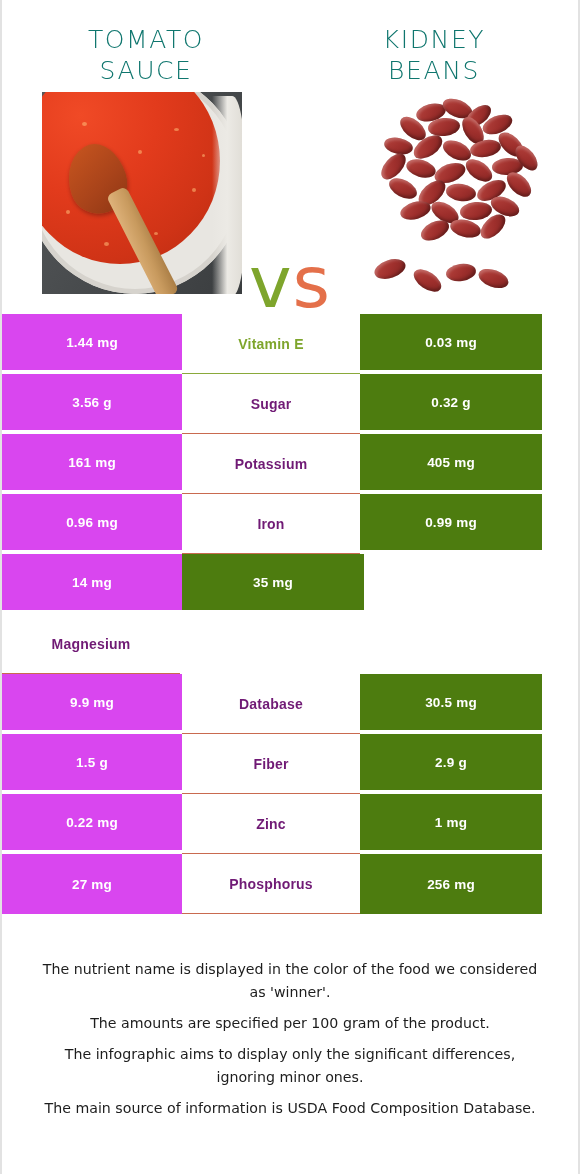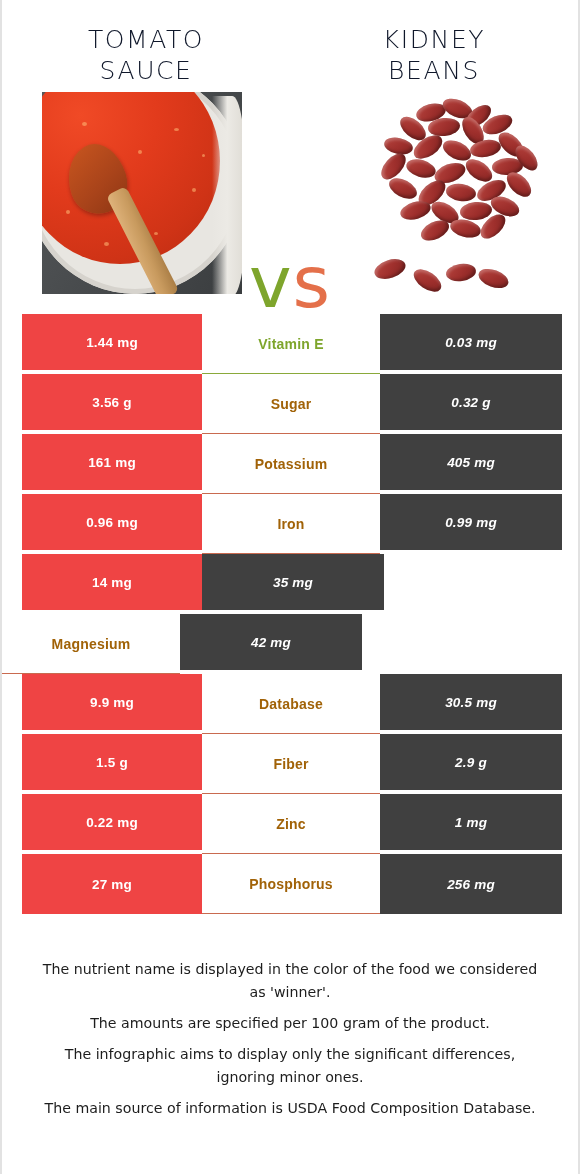--- a/index.html
+++ b/index.html
@@ -26,21 +26,21 @@
     padding-top: 24px;
     height: 62px;
   }
   .title-col {
     flex: 1 1 0;
     text-align: center;
     font-size: 25px;
     line-height: 31px;
     font-weight: 300;
     letter-spacing: 1.6px;
-    color: #0f172a;
+    color: #0f766e;
     text-transform: uppercase;
     font-family: "DejaVu Sans", sans-serif;
     font-stretch: normal;
   }
   .title-col .t-line { display: block; }
 
   
   .images {
     position: relative;
     height: 228px;
@@ -168,41 +168,39 @@
     display: flex;
     align-items: center;
     justify-content: center;
     font-size: 13.5px;
     font-weight: 600;
     letter-spacing: .2px;
     box-sizing: border-box;
   }
   .cell-left {
     width: 180px;
-    margin-left: 20px;
-    background: #ef4444;
+    background: #d946ef;
     color: #ffffff;
     border-bottom: 4px solid #ffffff;
   }
   .cell-mid {
     width: 178px;
     background: #ffffff;
     font-weight: 700;
     font-size: 14px;
   }
   .cell-mid.win-left { border-bottom: 1px solid #8aa93a; }
   .cell-mid.win-right { border-bottom: 1px solid #c96a4f; }
   .cell-mid.win-left .lbl { color: #7EA52C; }
-  .cell-mid.win-right .lbl { color: #a16207; }
+  .cell-mid.win-right .lbl { color: #701a75; }
   .cell-right {
     width: 182px;
-    background: #404040;
+    background: #4d7c0f;
     color: #ffffff;
     border-bottom: 4px solid #ffffff;
-    font-style: italic;
   }
   .row:last-child .cell-left,
   .row:last-child .cell-right { border-bottom: none; }
 
   
   .footer {
     margin-top: 44px;
     padding: 0 26px;
     text-align: center;
     font-size: 14.2px;
@@ -318,21 +316,20 @@
       <div class="cell cell-right">0.99 mg</div>
     </div>
     <div class="row">
       <div class="cell cell-left">14 mg</div>
       <div class="cell cell-right">35 mg</div>
     </div>
     <div class="row">
       <div class="cell cell-mid win-right">
         <span class="lbl">Magnesium</span>
       </div>
-      <div class="cell cell-right">42 mg</div>
     </div>
     <div class="row">
       <div class="cell cell-left">9.9 mg</div>
       <div class="cell cell-mid win-right">
         <span class="lbl">Database</span>
       </div>
       <div class="cell cell-right">30.5 mg</div>
     </div>
     <div class="row">
       <div class="cell cell-left">1.5 g</div>

